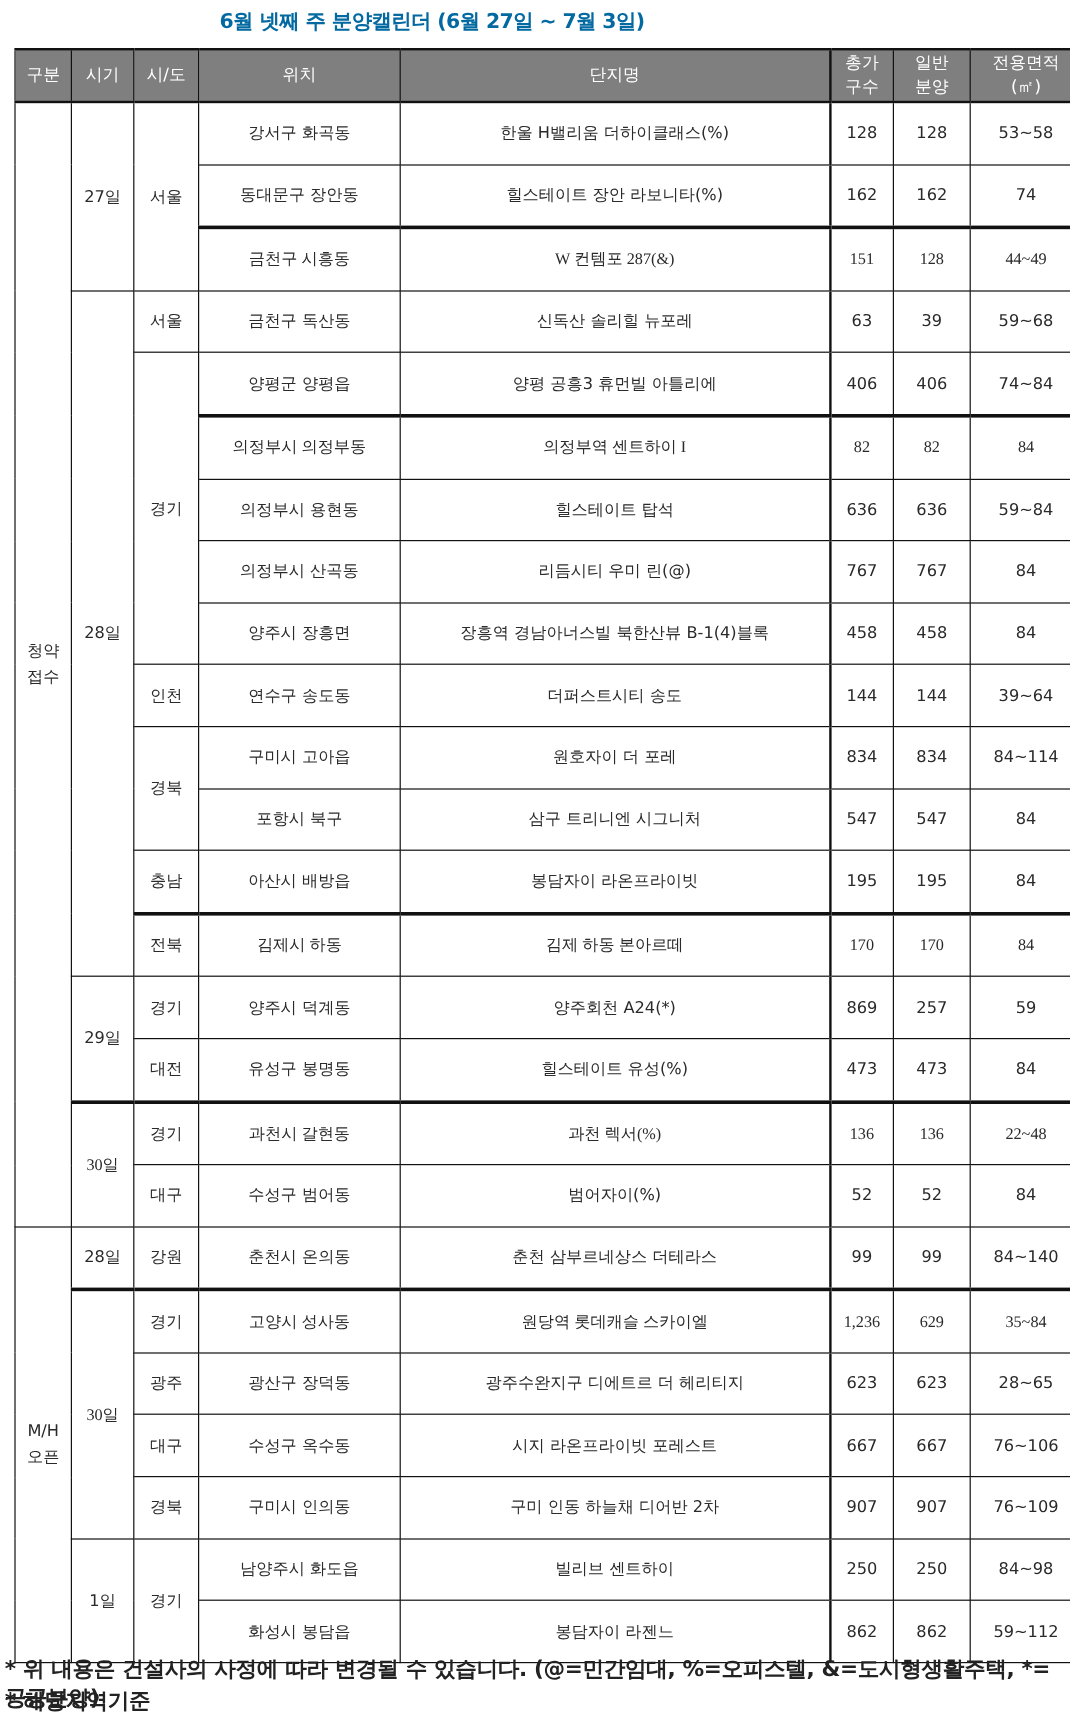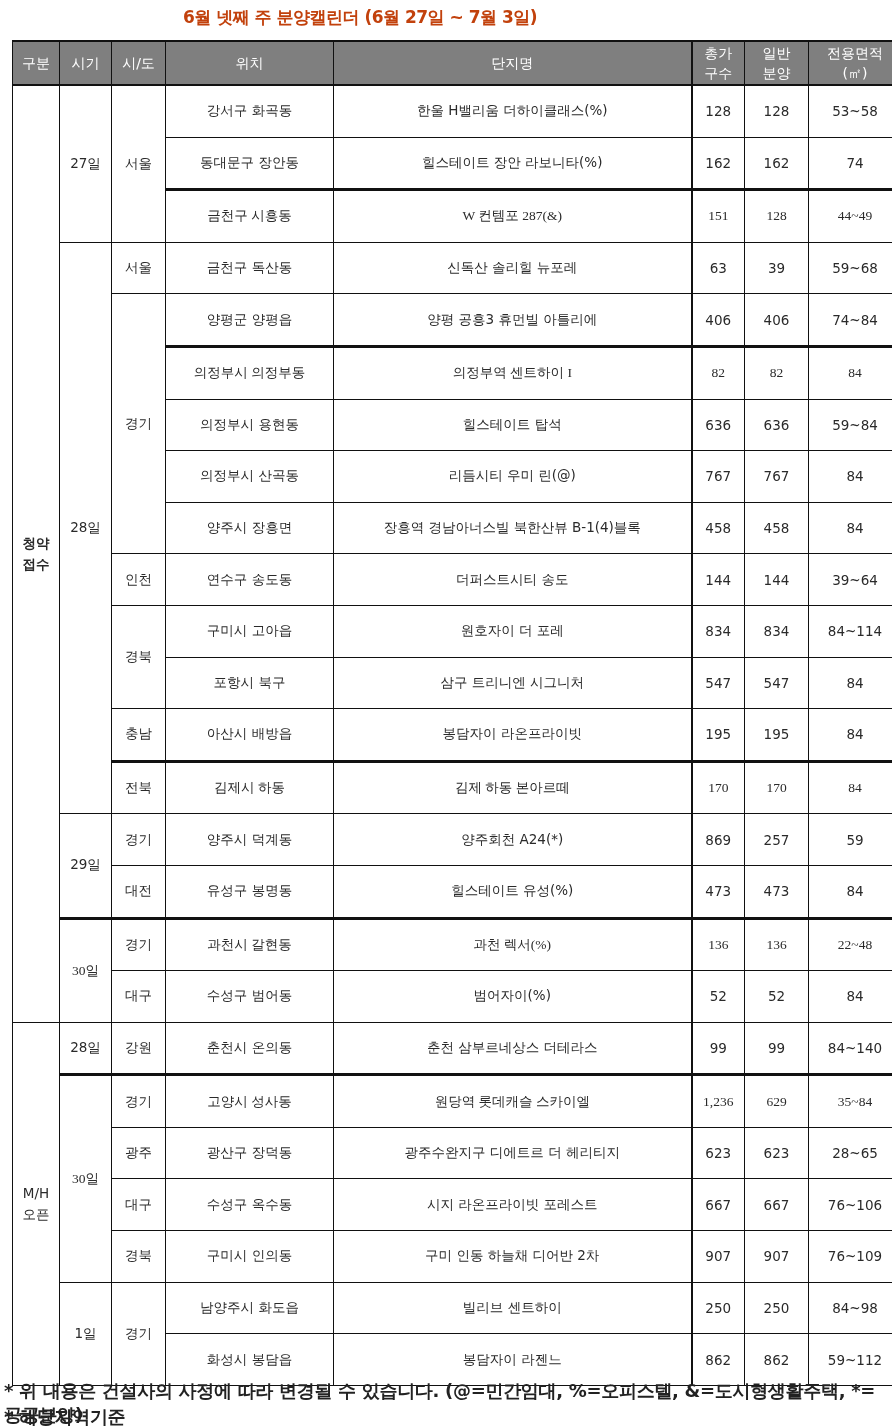--- a/index.html
+++ b/index.html
@@ -1,17 +1,17 @@
 <!DOCTYPE html>
 <html><head>
 <meta charset="utf-8">
 <style>
   html, body { margin: 0; padding: 0; background: #ffffff; }
   body { width: 892px; height: 1427px; position: relative; font-family: "DejaVu Sans", "Liberation Sans", sans-serif; color: #222; overflow: hidden; }
-  .title { position: absolute; left: 0; top: 6px; width: 720px; text-align: center; font-size: 17px; font-weight: bold; color: #c2410c; letter-spacing: -0.5px; }
+  .title { position: absolute; left: 0; top: 6px; width: 720px; text-align: center; font-size: 17px; font-weight: bold; color: #0369a1; letter-spacing: -0.5px; }
   table.cal { position: absolute; left: 12px; top: 40px; width: 889px; border-collapse: collapse; table-layout: fixed; font-size: 13.5px; }
   table.cal th, table.cal td { border: 1px solid #111; text-align: center; vertical-align: middle; padding: 0; }
   table.cal th { background: #7f7f7f; color: #ffffff; font-weight: normal; height: 42px; font-size: 14px; line-height: 20px; border-top: 2px solid #111; border-bottom: 2px solid #111; }
   table.cal td { height: 50.6px; color: #2a2a2a; }
   .thickv { border-left: 2px solid #111 !important; }
   tr.tk td.t { border-top: 3px solid #111; font-family: Liberation Serif, serif; }
   .footnote { position: absolute; left: 4px; font-size: 18px; font-weight: bold; color: #222; letter-spacing: -0.3px; }
 </style>
 </head>
 <body>
@@ -37,21 +37,21 @@
       <th>위치</th>
       <th>단지명</th>
       <th class="thickv"><span>총가</span><br><span>구수</span></th>
       <th><span>일반</span><br><span>분양</span></th>
       <th><span>전용면적</span><br><span>(㎡)</span></th>
     </tr>
   </thead>
   <tbody>
 
     <tr>
-      <td rowspan="18" style="white-space:pre-line;line-height:21px;font-weight:bold;">청약
+      <td rowspan="18" style="white-space:pre-line;line-height:21px;">청약
 접수</td>
       <td rowspan="3">27일</td>
       <td rowspan="3">서울</td>
       <td>강서구 화곡동</td>
       <td>한울 H밸리움 더하이클래스(%)</td>
       <td class="thickv">128</td>
       <td>128</td>
       <td>53~58</td>
     </tr>
     <tr>

